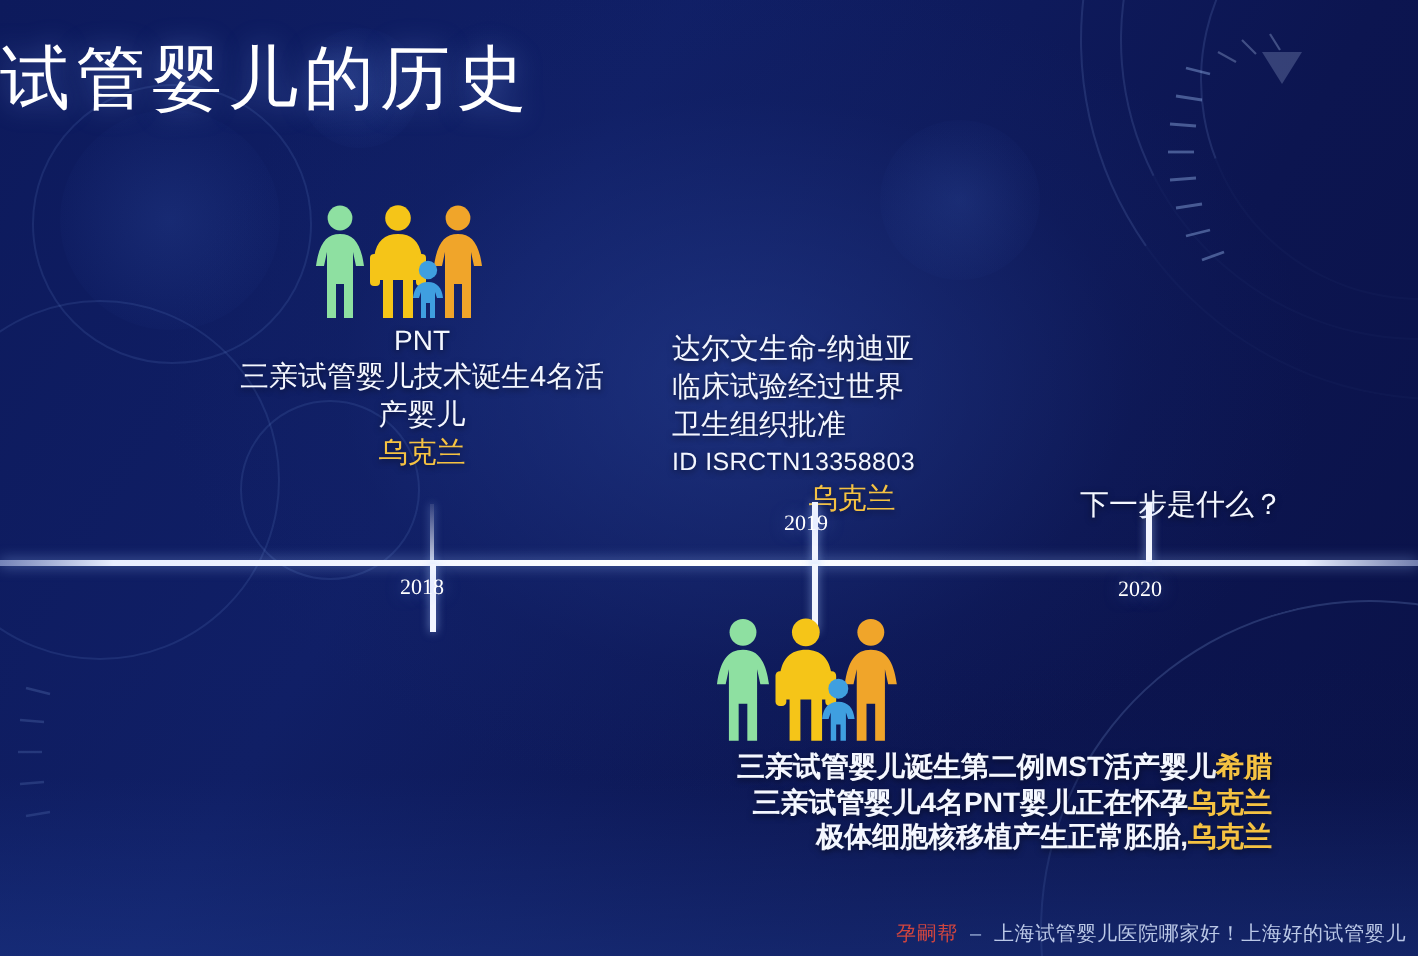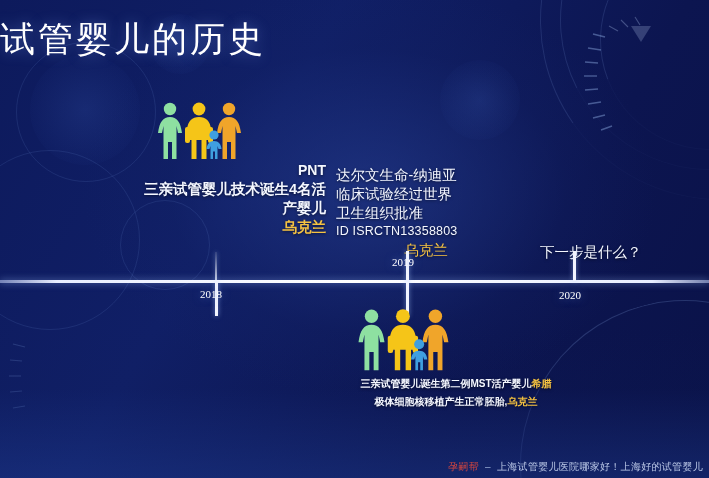--- a/index.html
+++ b/index.html
@@ -86,41 +86,40 @@
     color:#f4f7ff;
     text-shadow:0 1px 3px rgba(0,0,0,0.55);
     font-family:"Liberation Sans", sans-serif;
   }
   .cn { font-size:14.5px; line-height:19px; }
   .hl { color:#f5c242; }
   .mono-id { font-size:12.5px; line-height:17px; letter-spacing:0.2px; }
 
   #block-left {
     left:96px; top:160px; width:230px;
-    text-align:right;
-    font-weight:bold;
+    text-align:center;
   }
   #block-left .lbl { font-size:14px; line-height:20px; }
 
   #block-mid {
     left:336px; top:166px; width:180px;
     text-align:left;
   }
   #block-mid .country { text-align:center; display:block; margin-top:1px; }
 
   #block-right {
     left:516px; top:243px; width:150px;
     font-size:14.5px;
     margin-left:24px;
   }
 
   #block-bottom {
     left:276px; top:375px; width:360px;
-    text-align:center;
-    font-size:10px;
+    text-align:right;
+    font-size:14px;
     line-height:17.5px;
     font-weight:bold;
   }
   #block-bottom .row { white-space:nowrap; }
 
   
   .family { position:absolute; }
 
   
   .stem {
@@ -265,20 +264,23 @@
       <circle cx="62" cy="33" r="4.6"></circle>
       <path d="M62 39 C57.5 39 55 42 54.5 47 L57.5 47 L58.5 44 L58.5 57 L61 57 L61 49.5 L63 49.5 L63 57 L65.5 57 L65.5 44 L66.5 47 L69.5 47 C69 42 66.5 39 62 39 Z"></path>
     </g>
   </svg>
 
   <div class="block" id="block-bottom">
     <div class="row">
       <span>三亲试管婴儿诞生第二例MST活产婴儿</span><span class="hl">希腊</span>
     </div>
     <div class="row">
+      <span>三亲试管婴儿4名PNT婴儿正在怀孕</span><span class="hl">乌克兰</span>
+    </div>
+    <div class="row">
       <span>极体细胞核移植产生正常胚胎,</span><span class="hl">乌克兰</span>
     </div>
   </div>
 
   <div id="watermark">
     <span class="brand">孕嗣帮</span>
     <span class="sep">–</span>
     <span>上海试管婴儿医院哪家好！上海好的试管婴儿</span>
   </div>
 

